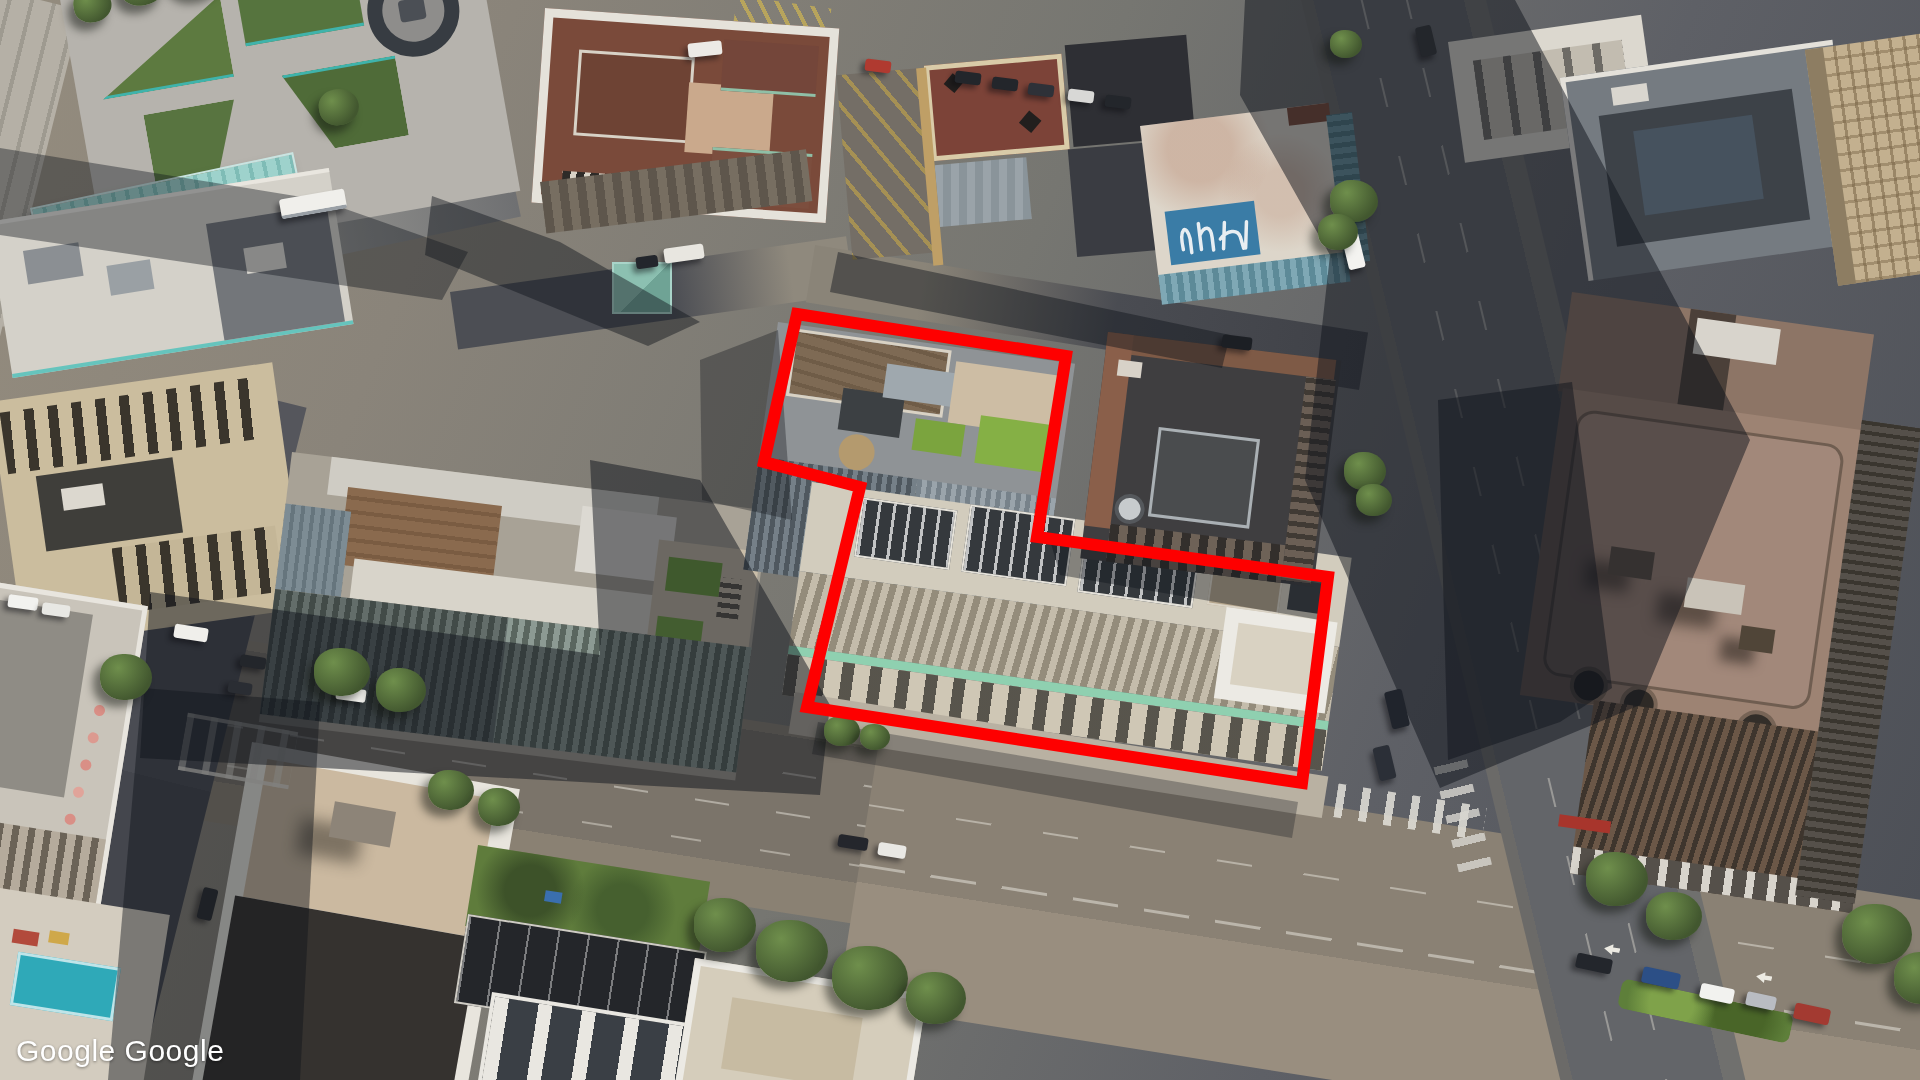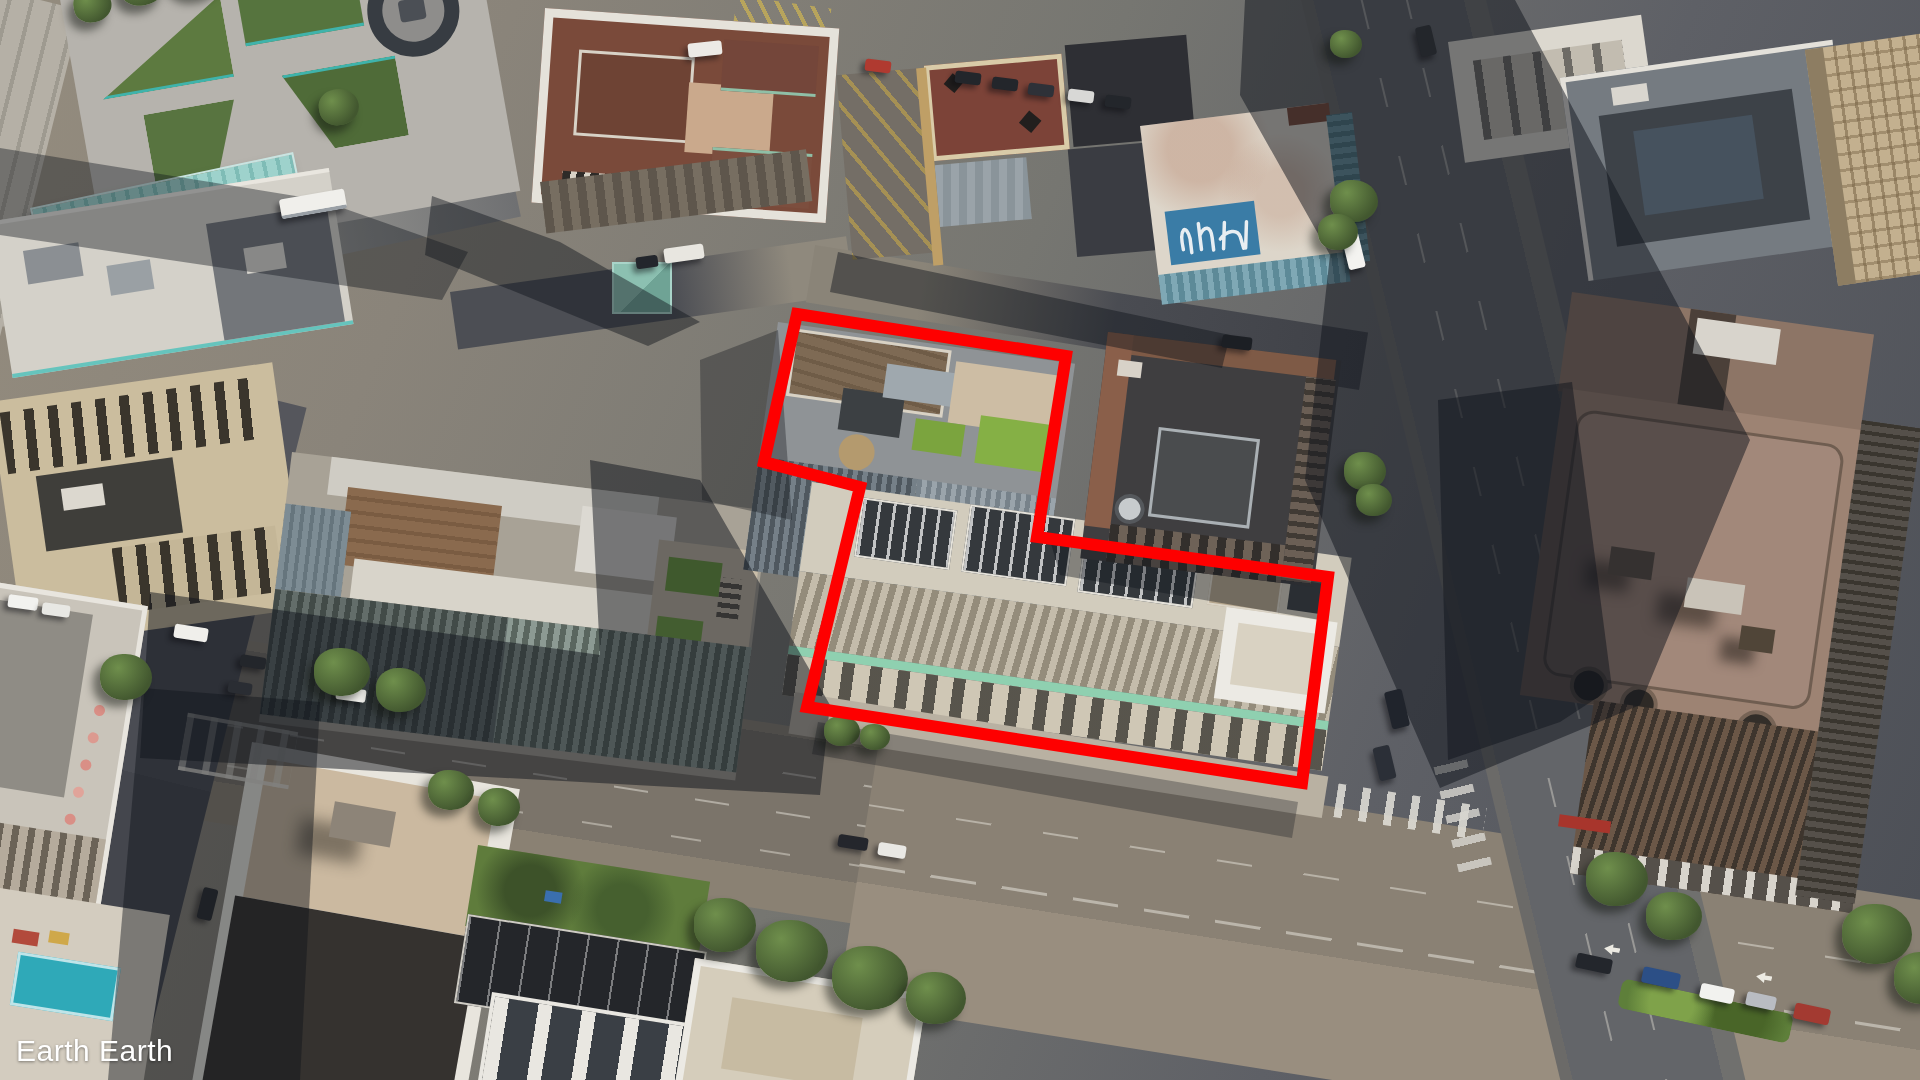--- a/index.html
+++ b/index.html
@@ -325,14 +325,14 @@
   <div class="tree" style="left:906px;top:972px;width:60px;height:52px;"></div>
   <div class="tree" style="left:1586px;top:852px;width:62px;height:54px;"></div>
   <div class="tree" style="left:1646px;top:892px;width:56px;height:48px;"></div>
   <div class="tree" style="left:1842px;top:904px;width:70px;height:60px;"></div>
   <div class="tree" style="left:1894px;top:952px;width:58px;height:52px;"></div>
 
   <svg class="overlay" width="1920" height="1080" viewBox="0 0 1920 1080">
     <polygon fill="none" stroke-linejoin="miter" stroke-miterlimit="6" points="797,314 1066,356 1037,537 1328,577 1302,783 807,707 860,487 764,462" stroke="#fe0000" stroke-width="12"></polygon>
   </svg>
 
-  <div class="watermark">Earth Earth</div>
+  <div class="watermark">Google Google</div>
 </div>
 
 </body></html>

